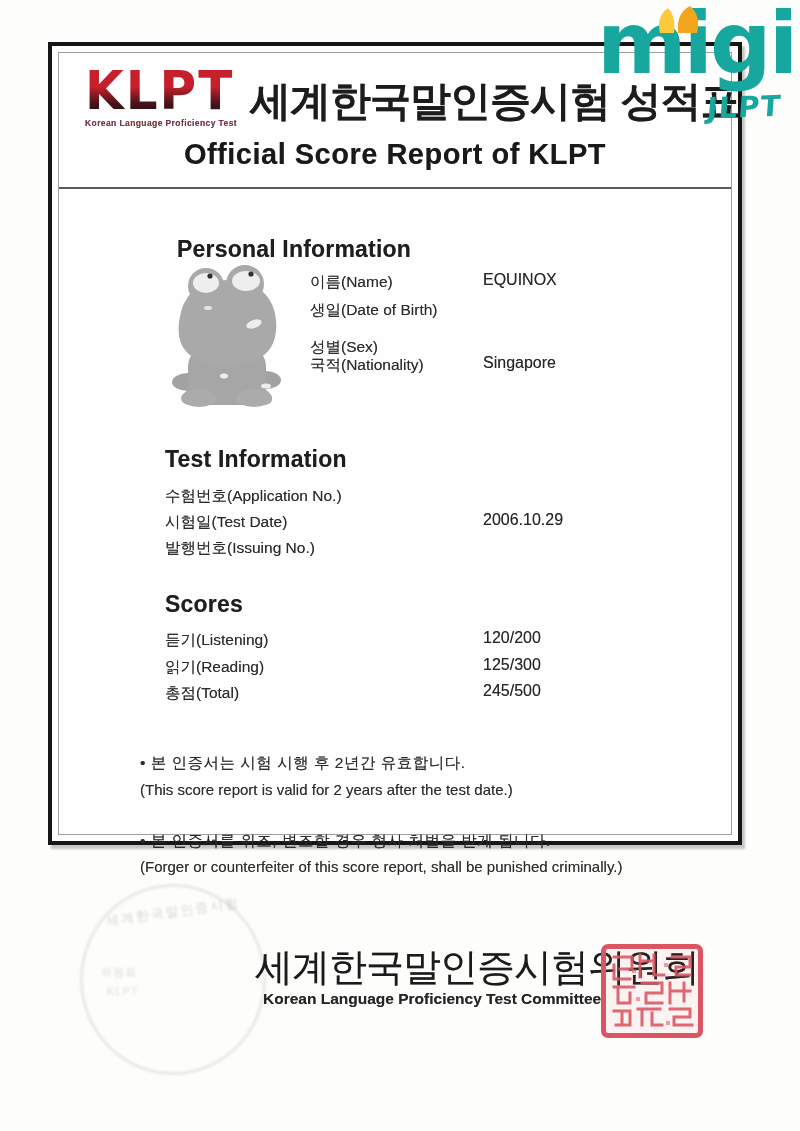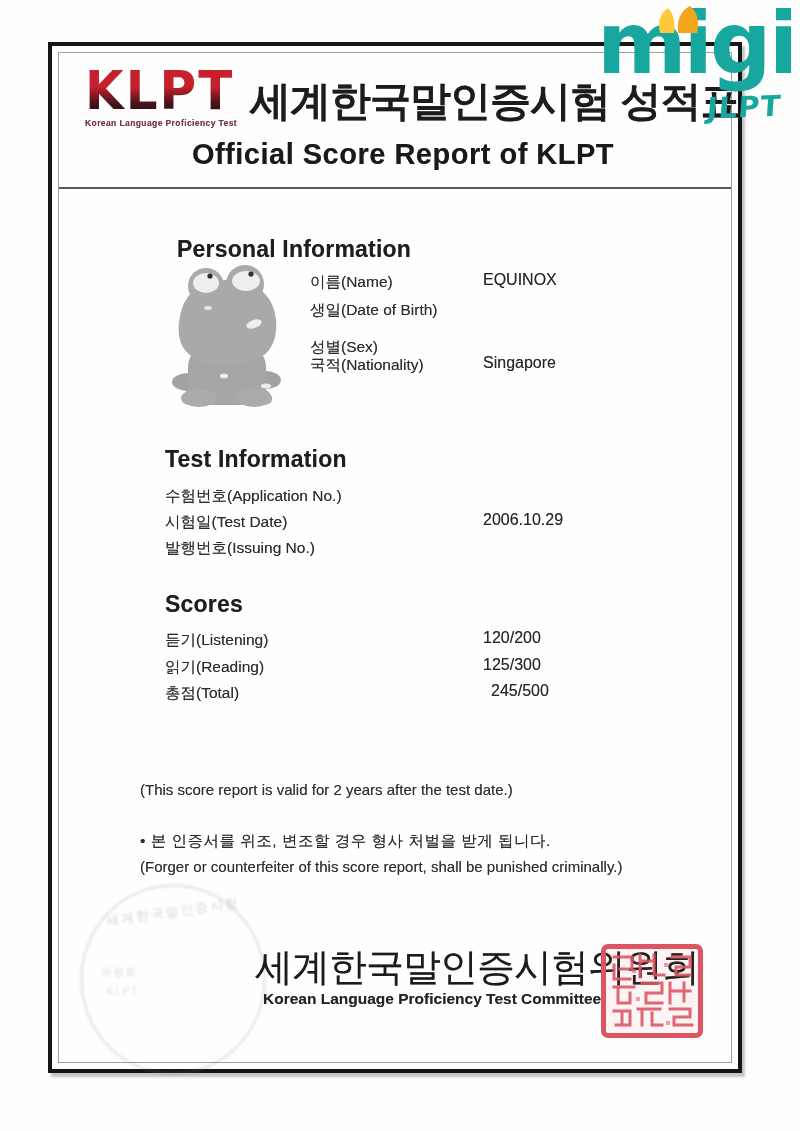--- a/index.html
+++ b/index.html
@@ -5,21 +5,21 @@
   html,body{margin:0;padding:0;}
   body{
     width:800px;height:1131px;position:relative;background:#fdfdfc;
     font-family:"Liberation Sans","DejaVu Sans",sans-serif;color:#222;
     overflow:hidden;
   }
   .scan{text-shadow:0 0 0.6px rgba(50,50,50,0.55);}
 
   
   .cert{
-    position:absolute;left:48px;top:42px;width:694px;height:1031px;
+    position:absolute;left:48px;top:42px;width:694px;height:803px;
     box-sizing:border-box;border:4px solid #161616;background:#fefefe;
     box-shadow:3px 4px 2px rgba(0,0,0,0.22);
   }
   .cert-inner-border{
     position:absolute;inset:6px;border:1px solid #9f9f9f;pointer-events:none;
   }
   .header-divider{
     position:absolute;left:7px;right:7px;top:141px;height:2px;background:#5a5a5a;
   }
 
@@ -34,21 +34,21 @@
   }
   .klpt-tagline{
     margin-top:2px;font-size:8.5px;letter-spacing:0.4px;color:#7c3540;
     white-space:nowrap;font-weight:600;
   }
   .title-ko{
     position:absolute;left:198px;top:28px;width:400px;
     font-size:41px;font-weight:600;letter-spacing:-1px;color:#1c1c1c;white-space:nowrap;
   }
   .title-en{
-    position:absolute;left:8px;top:92px;width:100%;text-align:center;
+    position:absolute;left:0;top:92px;width:100%;text-align:center;
     font-size:29px;font-weight:700;color:#191919;letter-spacing:0.5px;
   }
 
   
   .brand{position:absolute;left:583px;top:0;width:217px;height:140px;z-index:30;}
   .brand-name{
     position:absolute;left:14px;top:-2px;
     font-size:86px;font-weight:800;letter-spacing:-3px;line-height:1.05;
     color:#18a79f;font-family:"DejaVu Sans","Liberation Sans",sans-serif;
   }
@@ -175,22 +175,23 @@
   <div class="field-value scan" style="left:431px;top:465px;">2006.10.29</div>
   <div class="field-label scan" style="left:113px;top:492px;">발행번호(Issuing No.)</div>
   <div class="field-value scan" style="left:431px;top:491px;"></div>
 
   <div class="section-heading h-scores scan">Scores</div>
   <div class="field-label scan" style="left:113px;top:584px;">듣기(Listening)</div>
   <div class="field-value scan" style="left:431px;top:583px;">120/200</div>
   <div class="field-label scan" style="left:113px;top:611px;">읽기(Reading)</div>
   <div class="field-value scan" style="left:431px;top:610px;">125/300</div>
   <div class="field-label scan" style="left:113px;top:637px;">총점(Total)</div>
-  <div class="field-value scan" style="left:431px;top:636px;margin-left:8px;">245/500</div>
-
+  <div class="field-value scan" style="left:431px;top:636px;">245/500</div>
+
+  <div class="note-ko scan" style="top:707px;">• 본 인증서는 시험 시행 후 2년간 유효합니다.</div>
   <div class="note-en scan" style="top:735px;">(This score report is valid for 2 years after the test date.)</div>
   <div class="note-ko scan" style="top:785px;">• 본 인증서를 위조, 변조할 경우 형사 처벌을 받게 됩니다.</div>
   <div class="note-en scan" style="top:812px;">(Forger or counterfeiter of this score report, shall be punished criminally.)</div>
 
   <div class="emboss">
     <div class="emboss-arc">세계한국말인증시험</div>
     <div class="emboss-line">위원회</div>
     <div class="emboss-line2">KLPT</div>
   </div>
 

